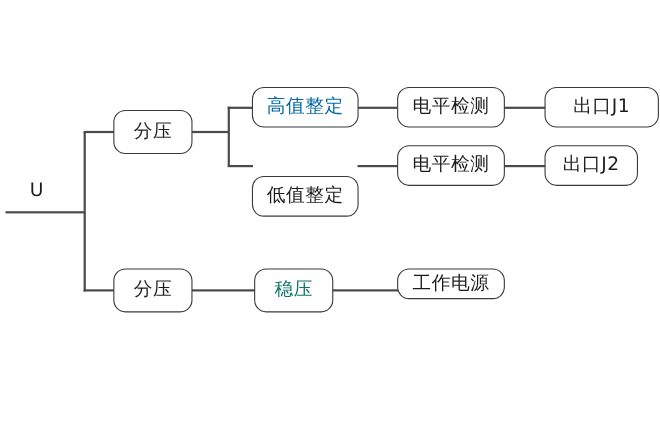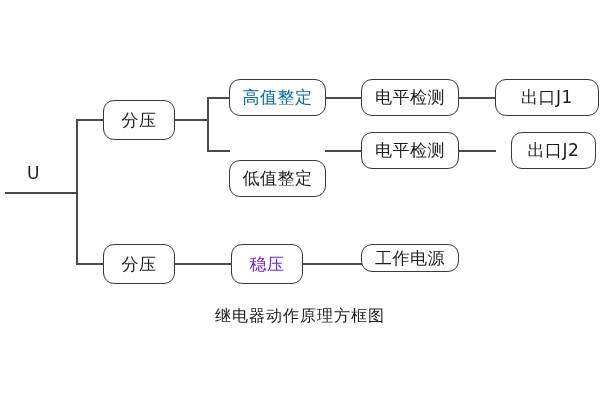--- a/index.html
+++ b/index.html
@@ -99,29 +99,28 @@
       </div>
       <div class="node" style="left: 361px; top: 79px; width: 98px; height: 37px; border-color: rgb(58, 58, 58); color: rgb(28, 28, 28);">
         <span>电平检测</span>
       </div>
       <div class="node" style="left: 361px; top: 132px; width: 98px; height: 37px; border-color: rgb(58, 58, 58); color: rgb(28, 28, 28);">
         <span>电平检测</span>
       </div>
       <div class="node" style="left: 495px; top: 79px; width: 104px; height: 37px; border-color: rgb(58, 58, 58); color: rgb(28, 28, 28);">
         <span>出口J1</span>
       </div>
-      <div class="node" style="left: 495px; top: 132px; width: 85px; height: 37px; border-color: rgb(58, 58, 58); color: rgb(28, 28, 28); margin-left: 16px;">
+      <div class="node" style="left: 495px; top: 132px; width: 85px; height: 37px; border-color: rgb(58, 58, 58); color: rgb(28, 28, 28);">
         <span>出口J2</span>
       </div>
       <div class="node" style="left: 103px; top: 244px; width: 72px; height: 40px; border-color: rgb(58, 58, 58); color: rgb(28, 28, 28);">
         <span>分压</span>
       </div>
-      <div class="node" style="left: 231px; top: 244px; width: 72px; height: 40px; border-color: rgb(58, 58, 58); color: #6d28d9;">
+      <div class="node" style="left: 231px; top: 244px; width: 72px; height: 40px; border-color: rgb(58, 58, 58); color: #0f766e;">
         <span>稳压</span>
       </div>
       <div class="node" style="left: 361px; top: 244px; width: 98px; height: 28px; border-color: rgb(58, 58, 58); color: rgb(28, 28, 28);">
         <span>工作电源</span>
       </div>
     </div>
 
-  <div class="caption" id="caption" style="top: 306px; color: rgb(28, 28, 28);">继电器动作原理方框图</div>
 
 </div>
 
 </body></html>

